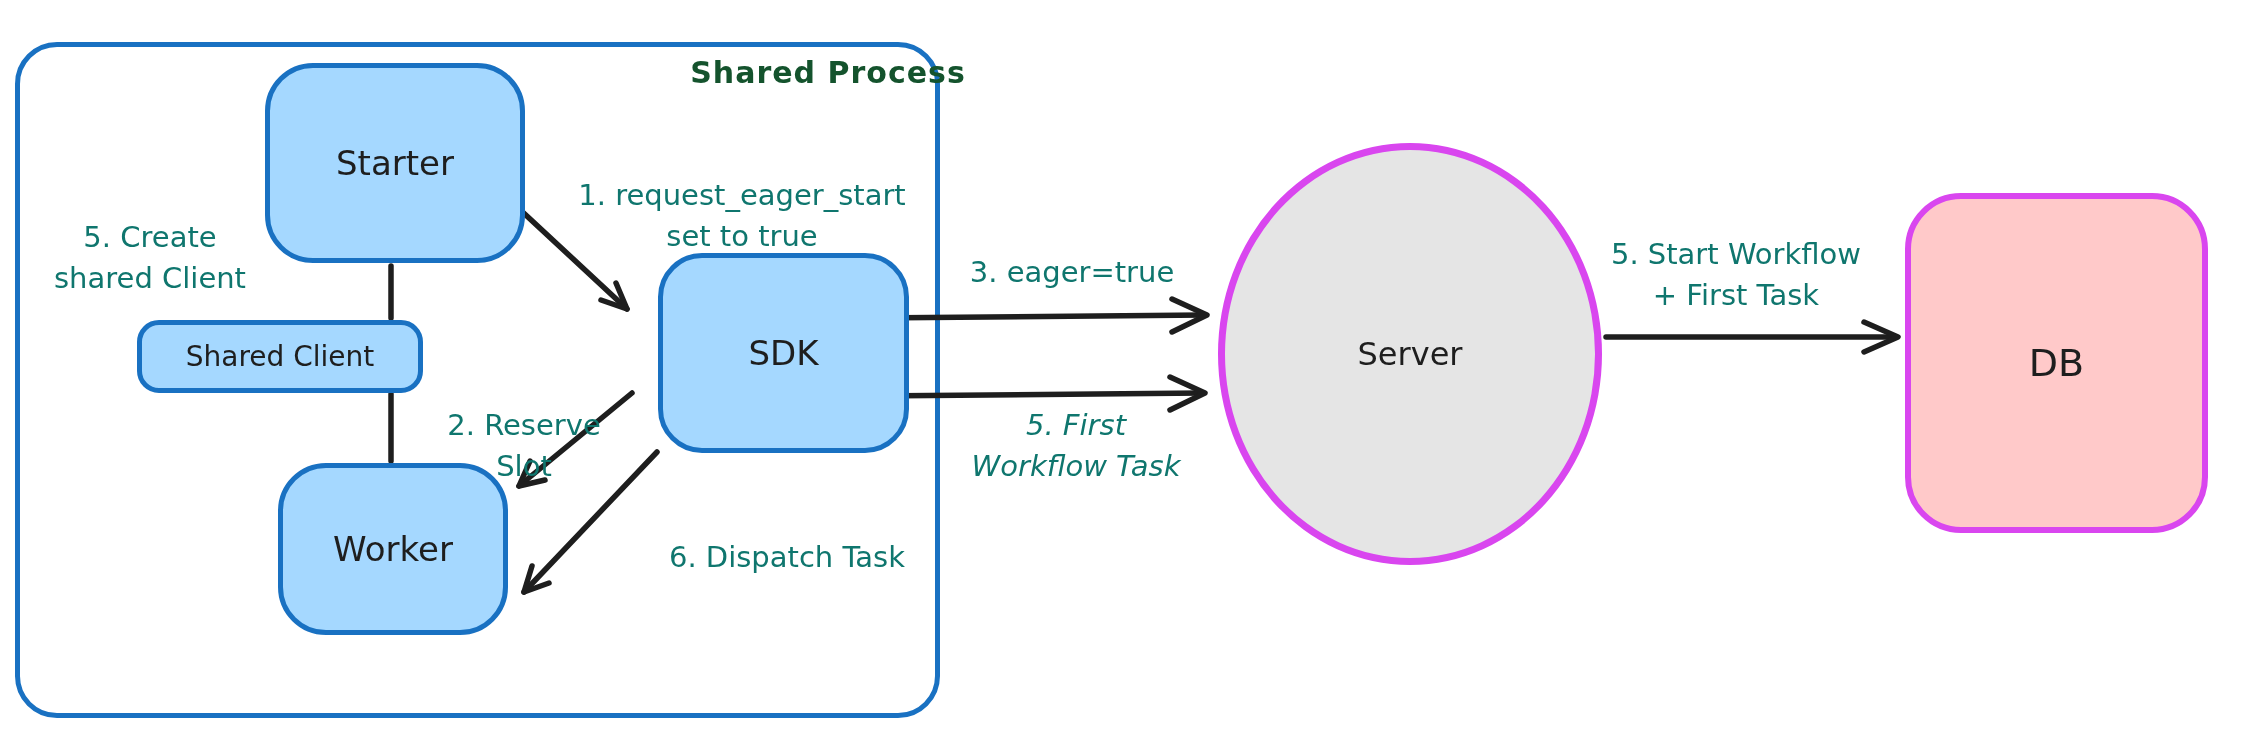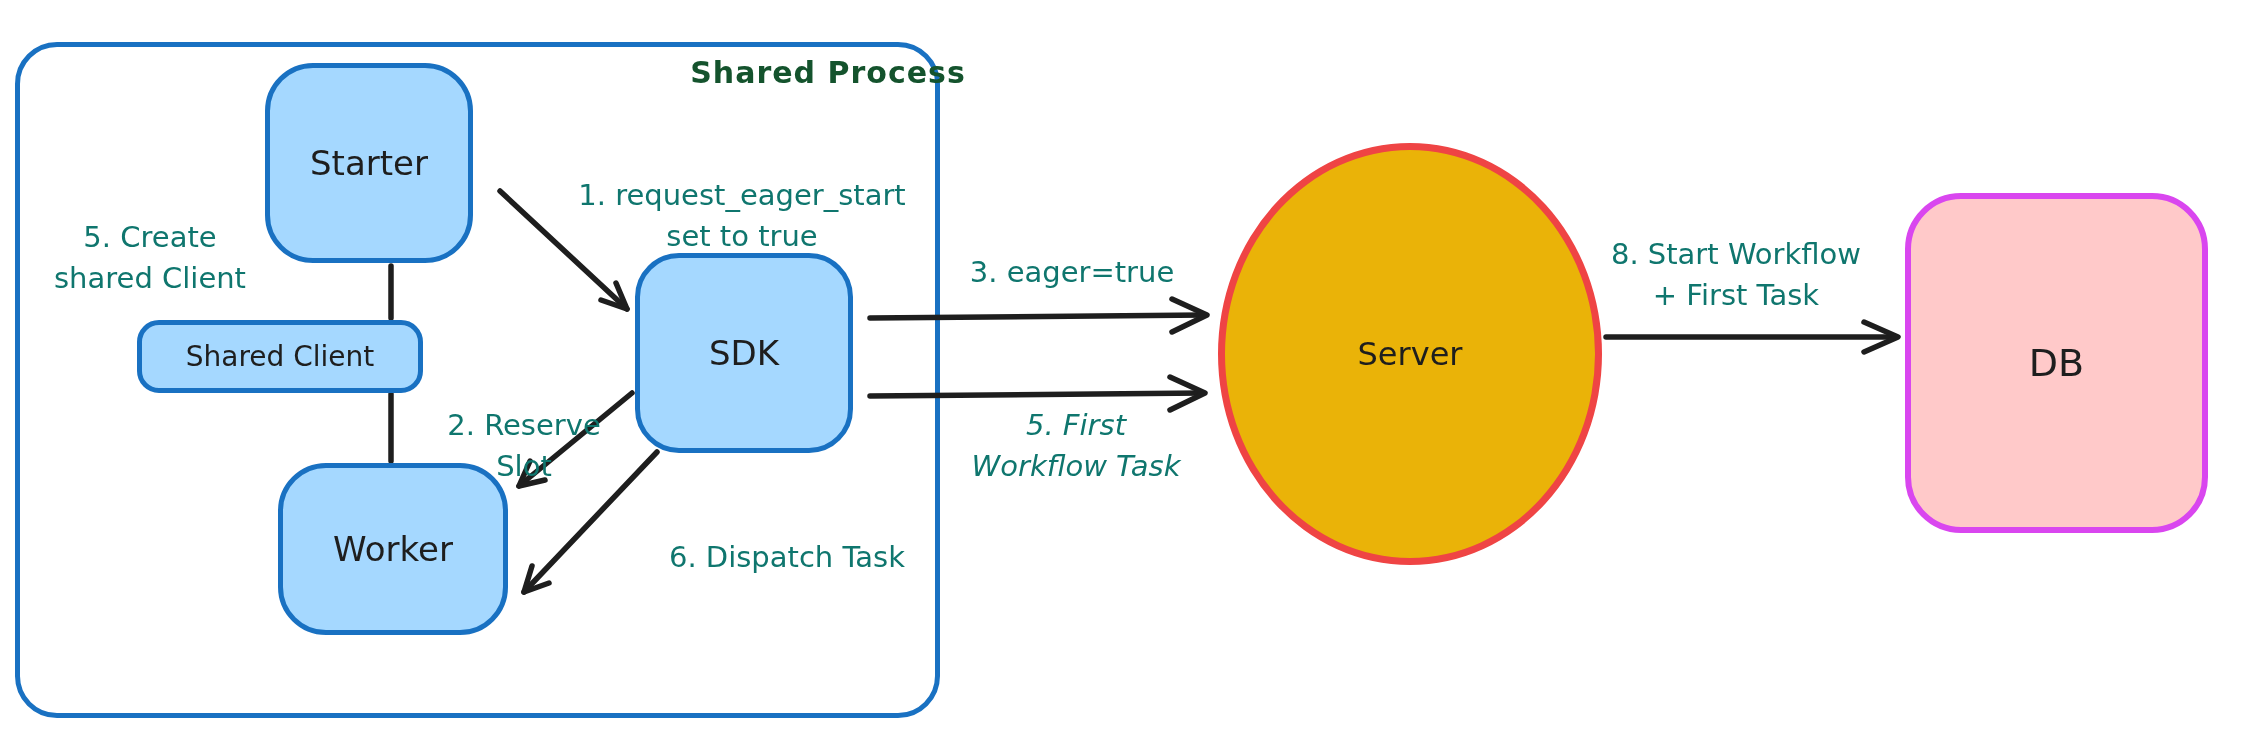--- a/index.html
+++ b/index.html
@@ -17,27 +17,27 @@
     left:15px;top:42px;width:925px;height:676px;
     border:5px solid #1971c2;border-radius:42px;background:transparent;
   }
   .container-title{
     position:absolute;left:780px;top:72px;transform:translate(-50%,-50%);
     color:#14532d;font-size:30px;font-weight:bold;letter-spacing:1px;white-space:nowrap;margin-left:48px;
   }
   .blue-node{
     background:#a5d8ff;border:5px solid #1971c2;
   }
-  .starter{left:265px;top:63px;width:208px;height:200px;border-radius:48px;font-size:34px;}
+  .starter{left:265px;top:63px;width:260px;height:200px;border-radius:48px;font-size:34px;}
   .shared-client{left:137px;top:320px;width:286px;height:73px;border-radius:22px;font-size:28px;}
   .worker{left:278px;top:463px;width:230px;height:172px;border-radius:48px;font-size:34px;}
-  .sdk{left:635px;top:253px;width:218px;height:200px;border-radius:44px;font-size:34px;}
+  .sdk{left:658px;top:253px;width:251px;height:200px;border-radius:44px;font-size:34px;}
   .server{
     left:1218px;top:143px;width:384px;height:422px;
-    background:#eab308;border:7px solid #ef4444;border-radius:50%;font-size:32px;
+    background:#e5e5e5;border:7px solid #d946ef;border-radius:50%;font-size:32px;
   }
   .db{
     left:1905px;top:193px;width:303px;height:340px;
     background:#ffc9c9;border:6px solid #d946ef;border-radius:56px;font-size:38px;
   }
   .node-label{white-space:nowrap;}
   
   .note{
     position:absolute;transform:translate(-50%,-50%);
     font-size:29px;line-height:1.4;text-align:center;
@@ -118,16 +118,16 @@
   <div class="note n-reserve">2. Reserve
 Slot</div>
 
   <div class="note n-dispatch">6. Dispatch Task</div>
 
   <div class="note n-eager">3. eager=true</div>
 
   <div class="note n-firstwft">5. First
 Workflow Task</div>
 
-  <div class="note n-startwf">8. Start Workflow
+  <div class="note n-startwf">5. Start Workflow
 + First Task</div>
 
 </div>
 
 </body></html>

